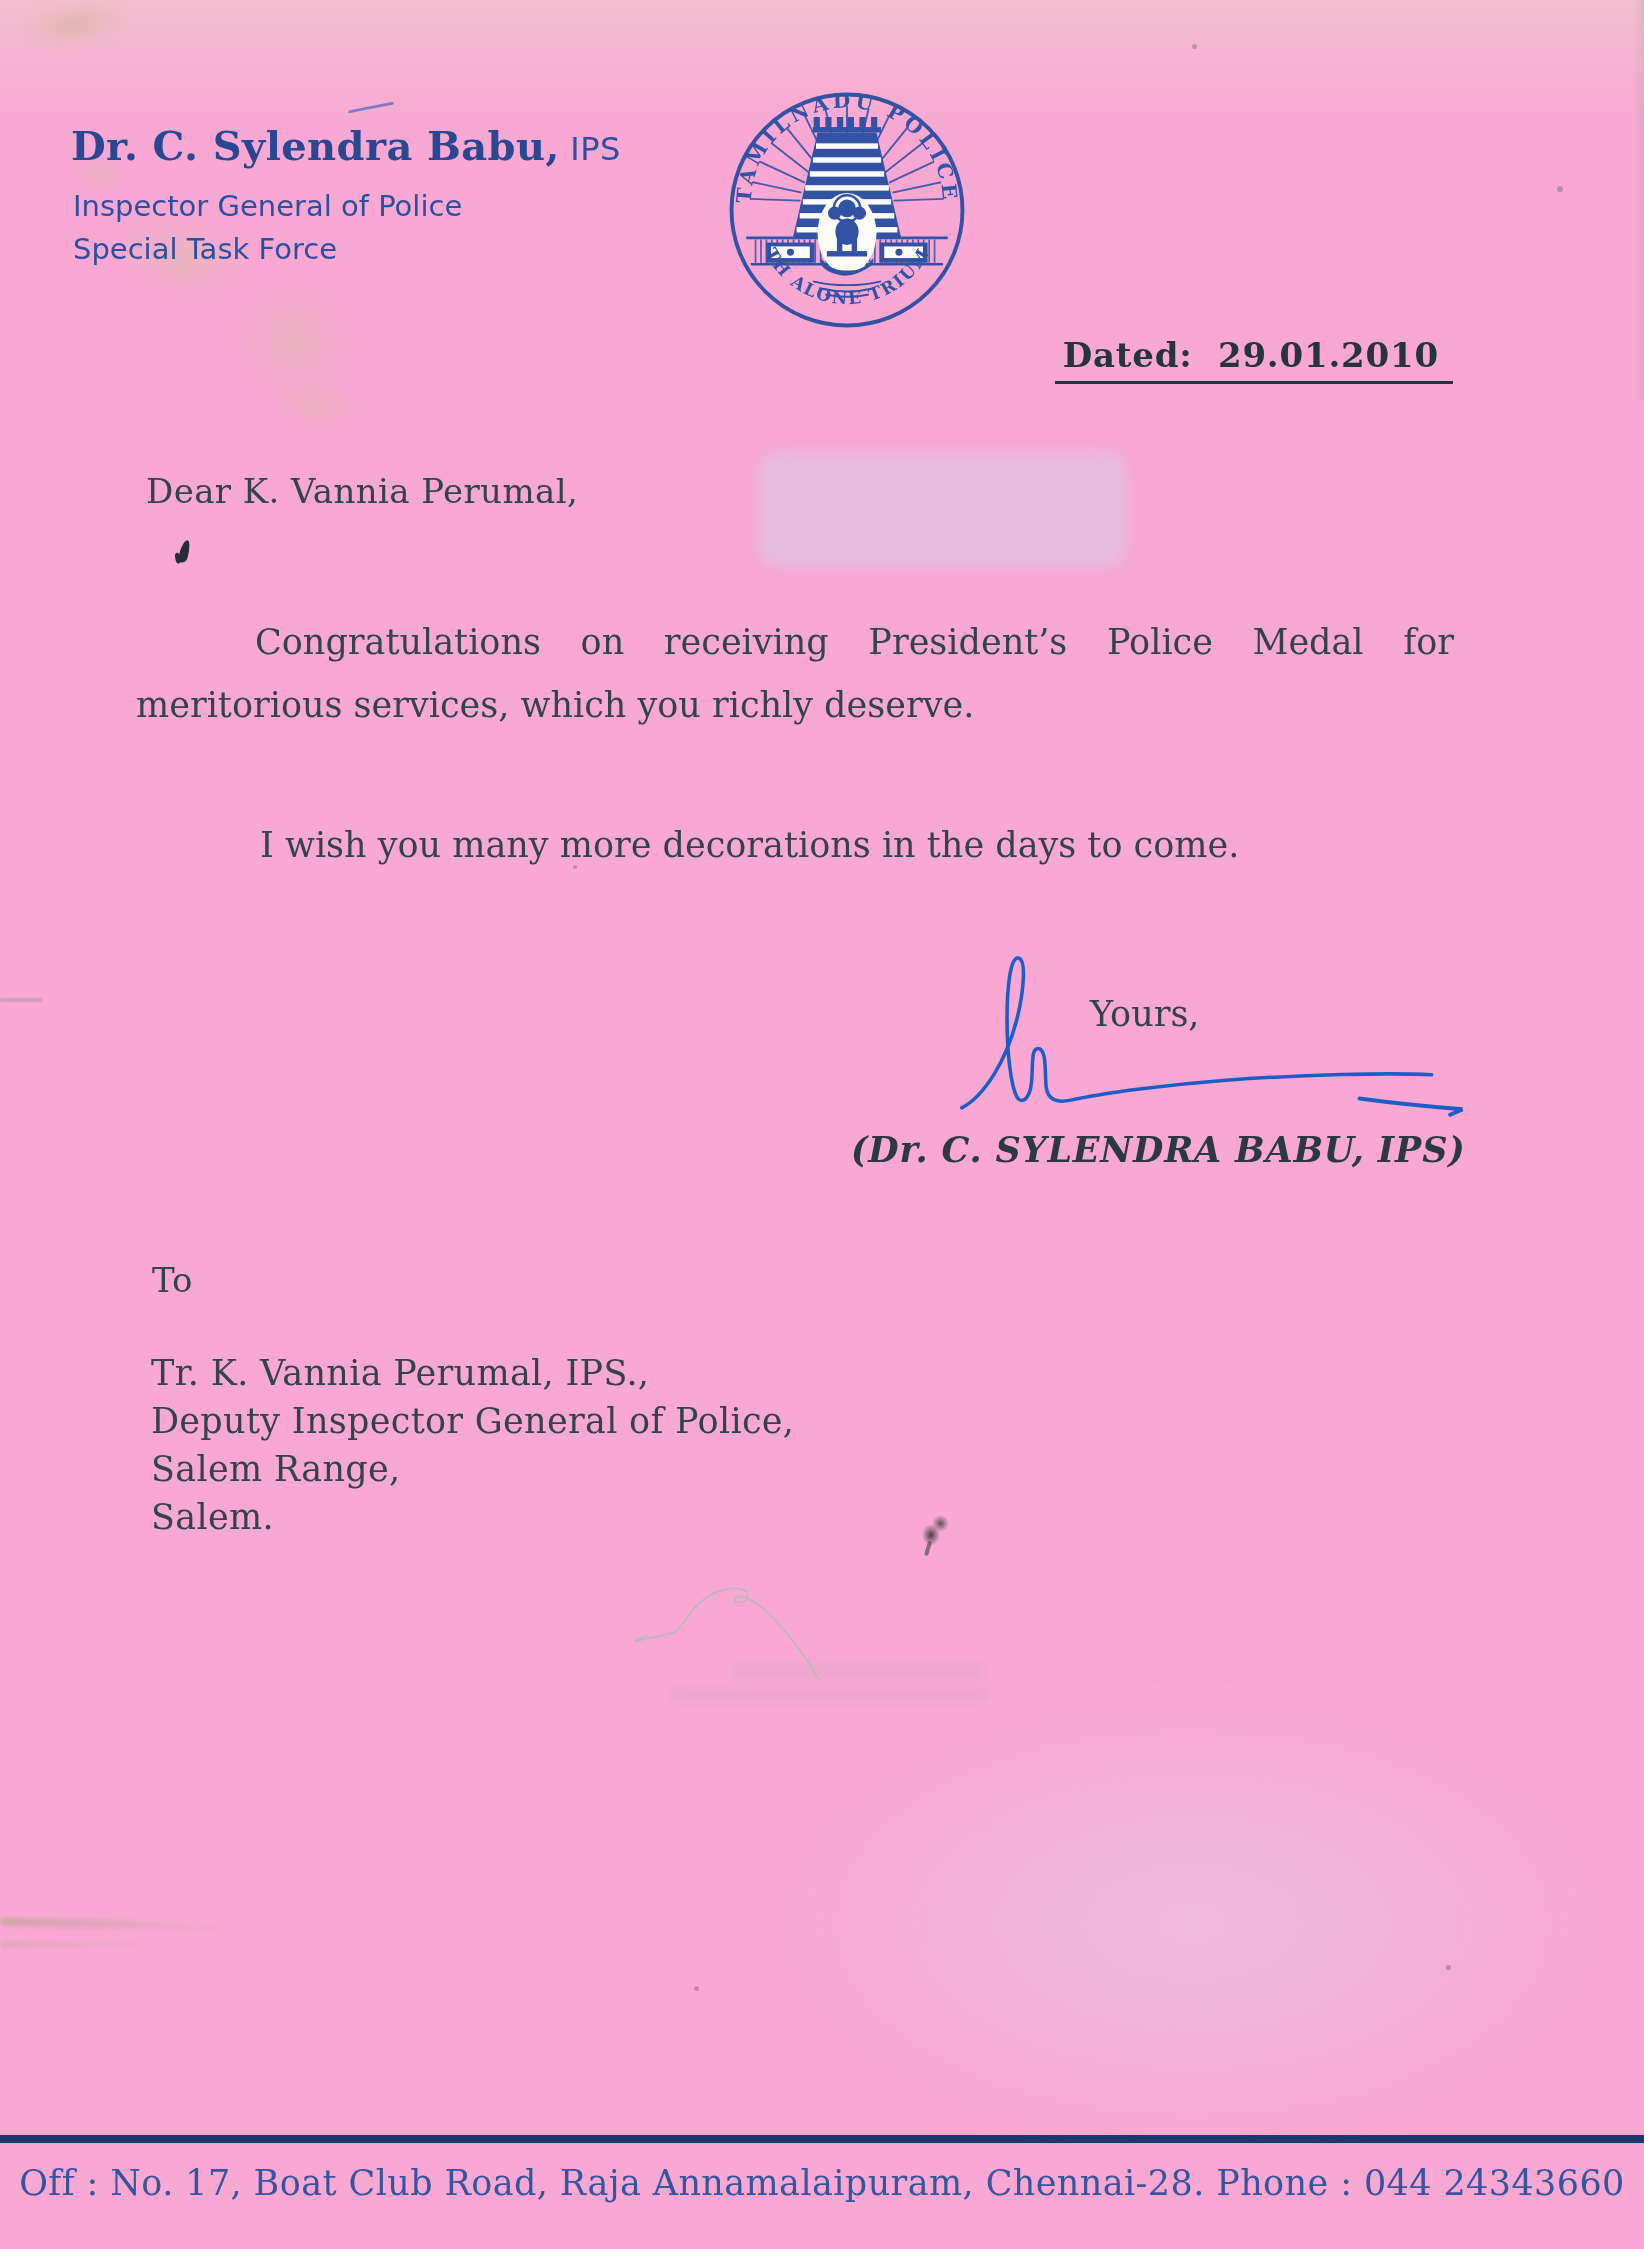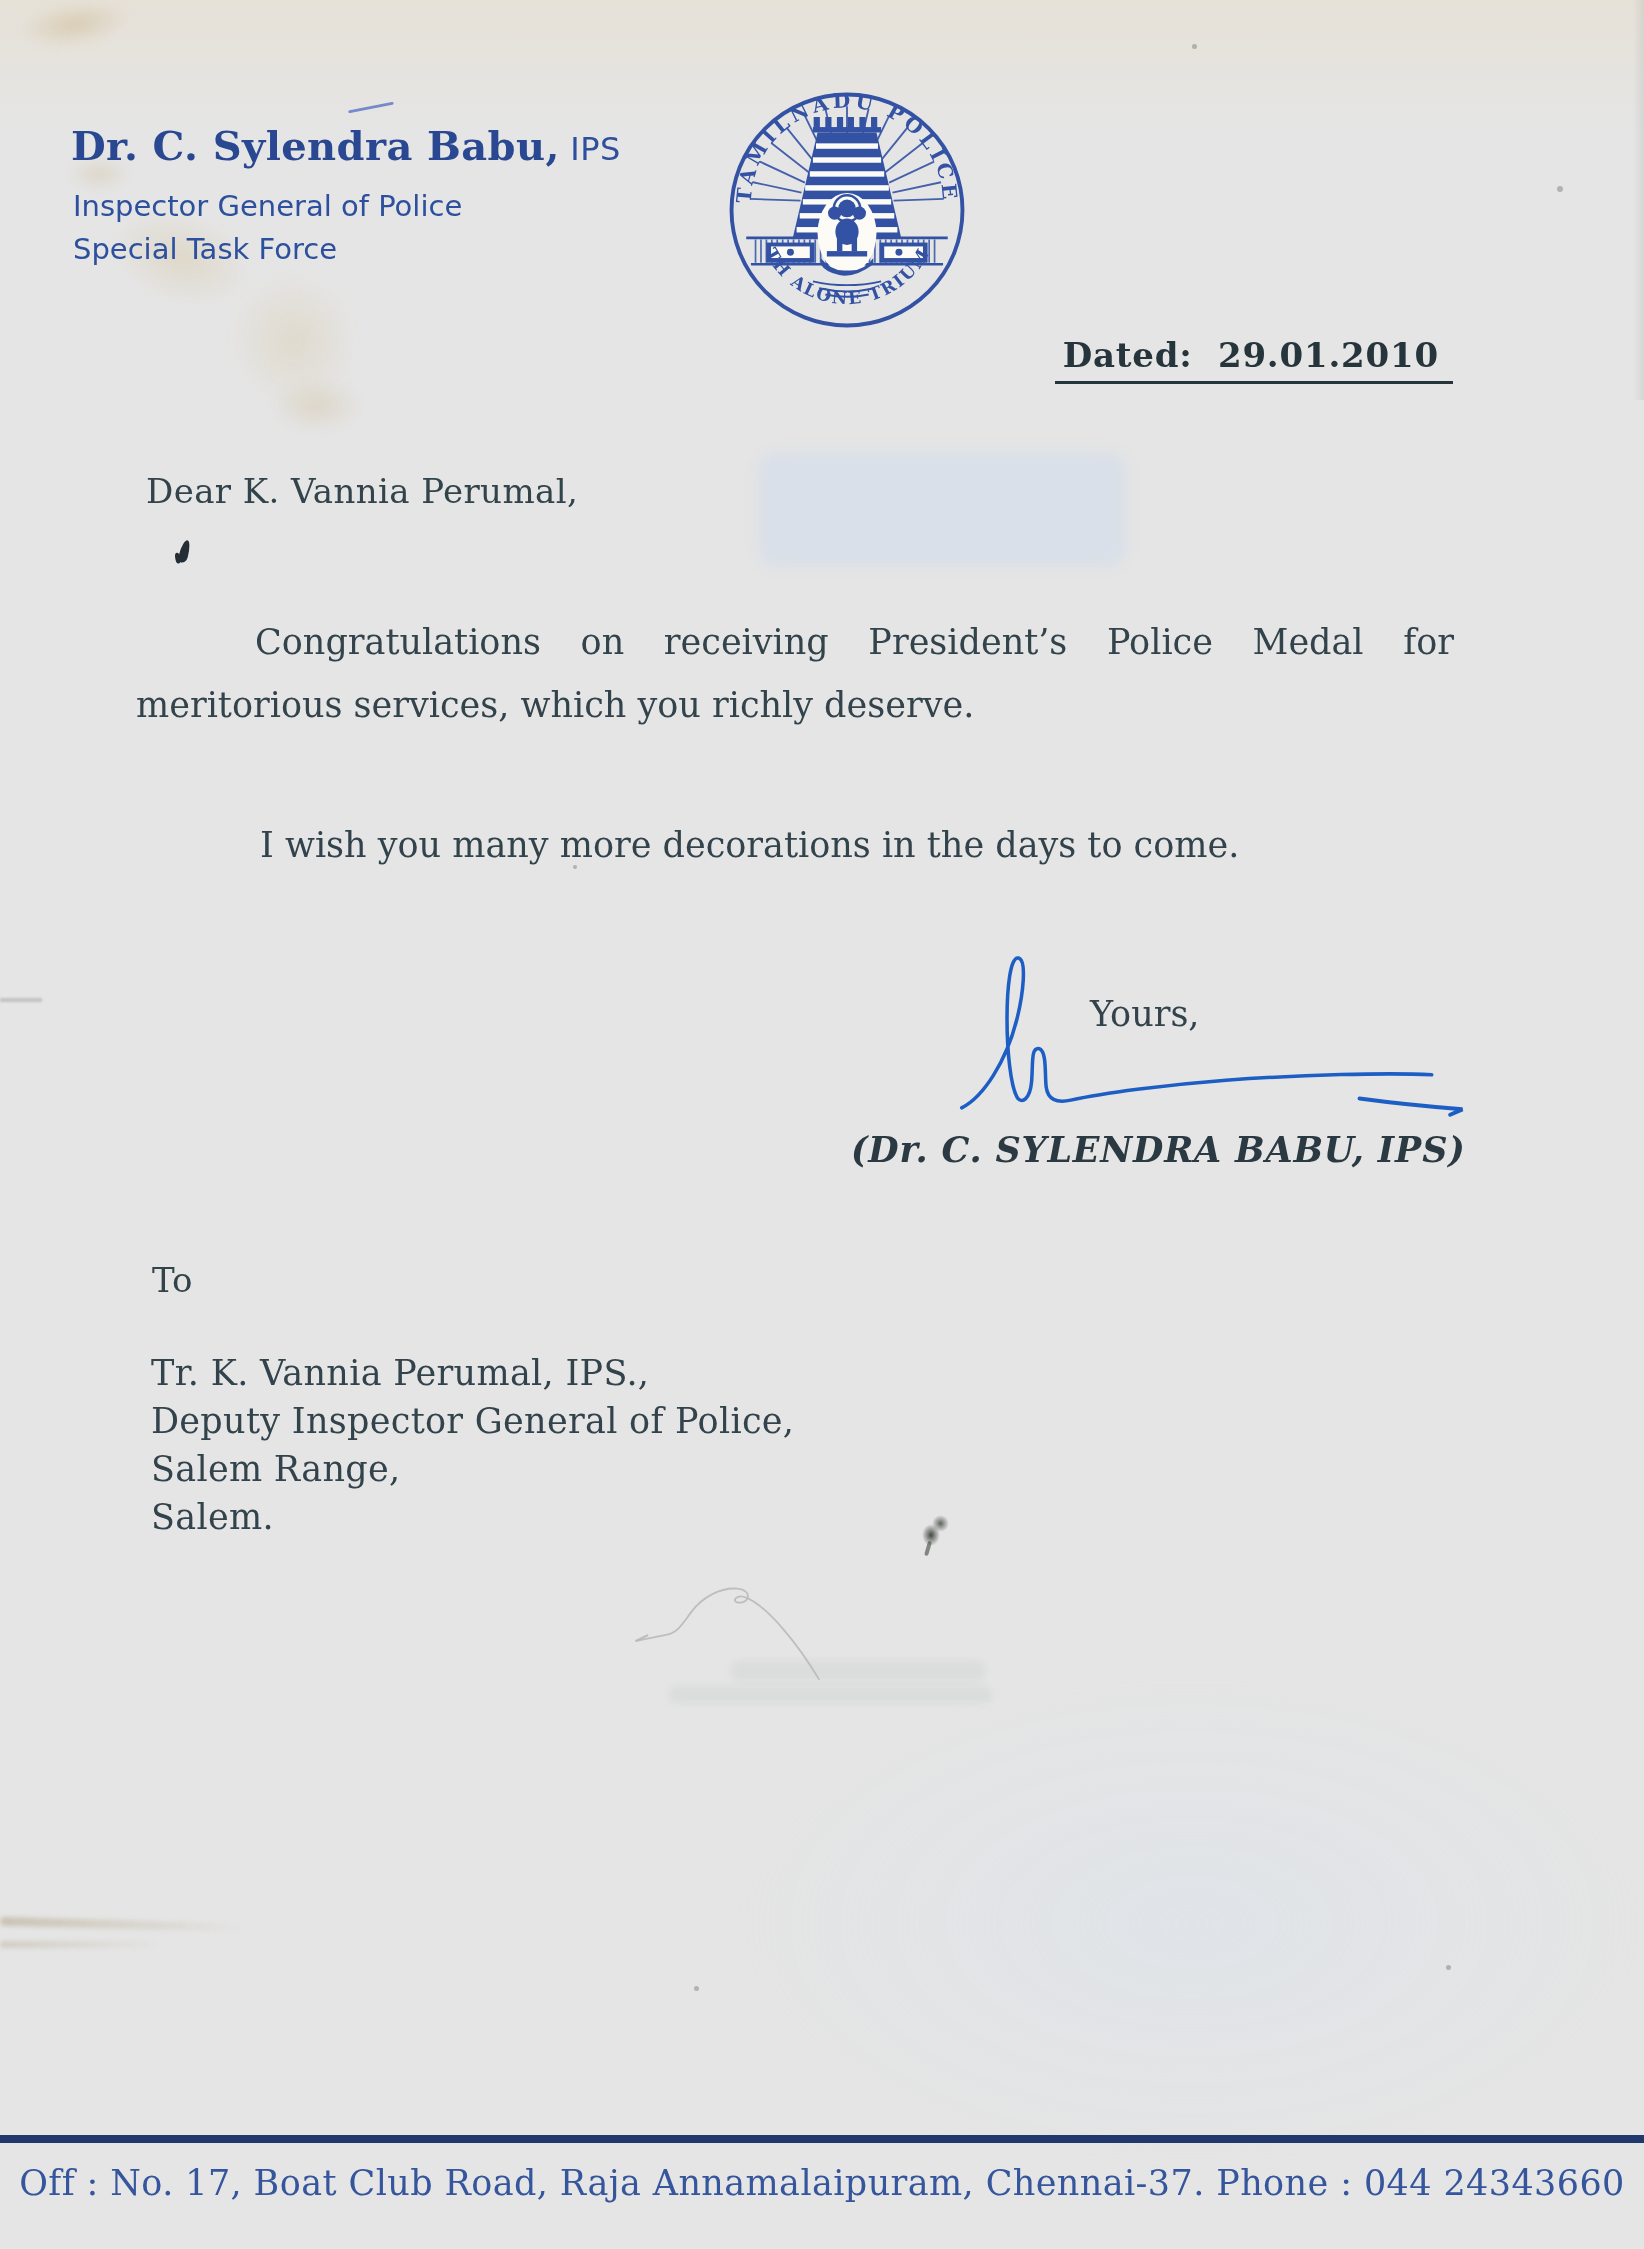--- a/index.html
+++ b/index.html
@@ -1,19 +1,19 @@
 <!DOCTYPE html>
 <html style="font-size:12.3px"><head>
 <meta charset="utf-8">
 <style>
   * { box-sizing: border-box; margin: 0; padding: 0; }
   html,body { background:#ffffff; }
   .page{
     position:relative; width:1645px; height:2250px; overflow:hidden;
-    background:#e5e5e5;
+    background:#f9a8d4;
     font-family:"DejaVu Serif","Liberation Serif",serif;
   }
   .abs{position:absolute;}
   .sans{font-family:"DejaVu Sans","Liberation Sans",sans-serif;}
 
   
   .top-tint{left:0;top:0;width:1645px;height:131px;
     background:linear-gradient(180deg, rgba(232,220,196,.42), rgba(232,220,196,.18) 55%, rgba(232,220,196,0));}
   .right-edge-shade{right:0;top:0;width:12.3px;height:400px;
     background:linear-gradient(90deg, rgba(150,150,150,0), rgba(150,150,150,.22));}
@@ -200,16 +200,16 @@
 
   <div class="abs to-label ink">To</div>
   <div class="abs addr ink">
     <div>Tr. K. Vannia Perumal, IPS.,</div>
     <div>Deputy Inspector General of Police,</div>
     <div>Salem Range,</div>
     <div>Salem.</div>
   </div>
 
   <div class="abs footer-rule"></div>
-  <div class="abs footer-text">Off : No. 17, Boat Club Road, Raja Annamalaipuram, Chennai-37. Phone : 044 24343660</div>
+  <div class="abs footer-text">Off : No. 17, Boat Club Road, Raja Annamalaipuram, Chennai-28. Phone : 044 24343660</div>
 
 </div>
 
 
 </body></html>

